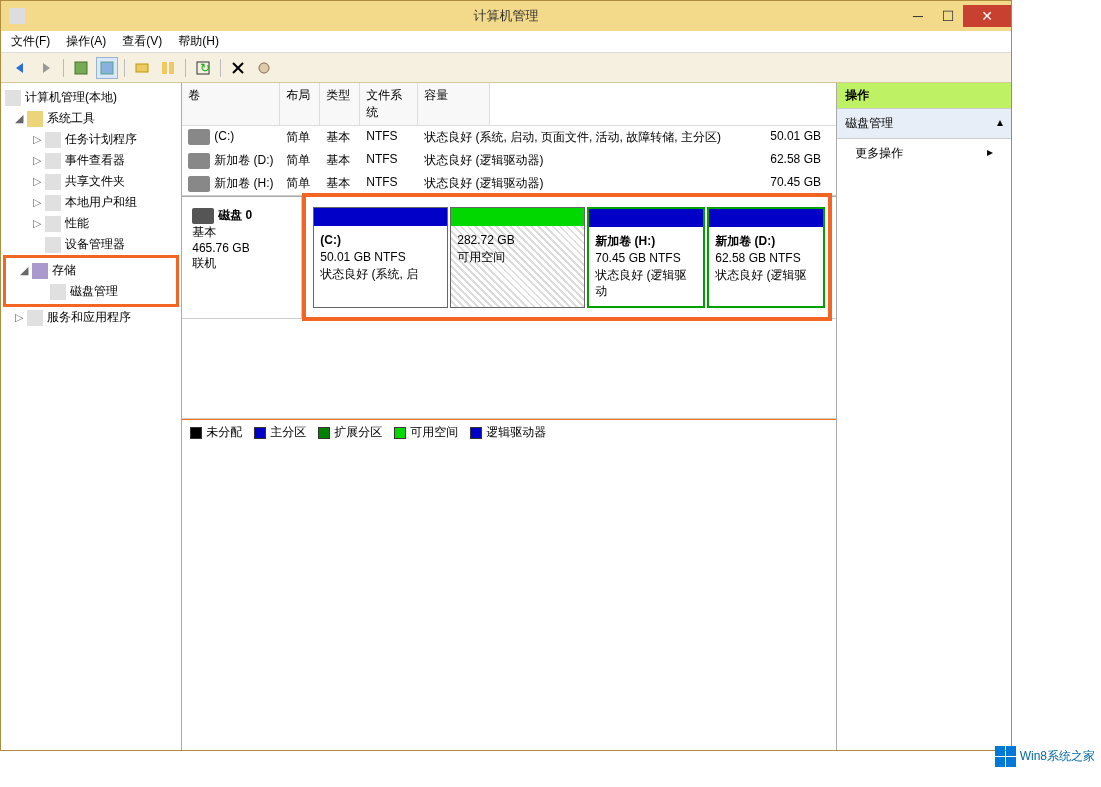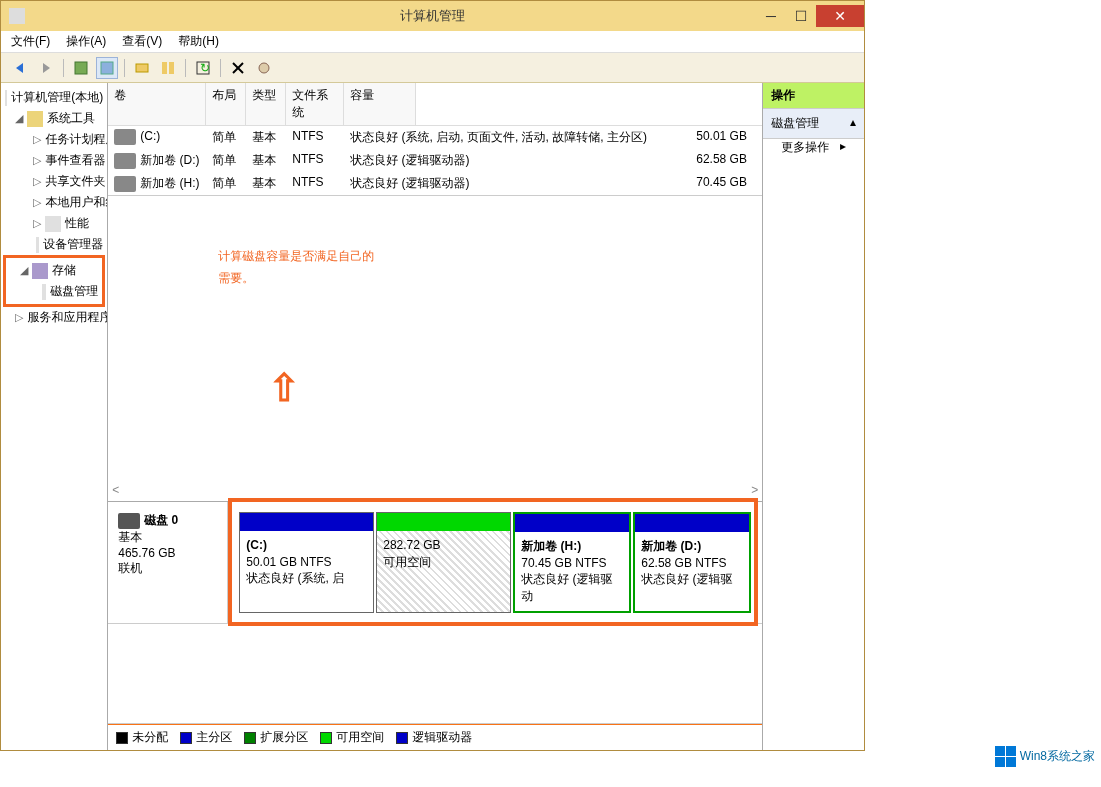--- a/index.html
+++ b/index.html
@@ -1,18 +1,18 @@
 <!DOCTYPE html>
 <html><head>
 <meta charset="utf-8">
 <style>
 * { box-sizing: border-box; margin: 0; padding: 0; font-family: "Microsoft YaHei", "SimSun", Arial, sans-serif; font-size: 12px; }
 body { background: #fff; width: 1101px; height: 787px; position: relative; overflow: hidden; }
 
-.window { width: 865px; height: 751px; border: 1px solid #b08c3f; background: #fff; }
+.window { width: 1012px; height: 751px; border: 1px solid #b08c3f; background: #fff; }
 
 .titlebar { height: 30px; background: #f3d98a; display: flex; align-items: center; position: relative; }
 .titlebar-icon { width: 16px; height: 16px; margin-left: 8px; background: #ddd; }
 .titlebar-title { position: absolute; left: 50%; transform: translateX(-50%); font-size: 13px; color: #333; }
 .titlebar-controls { margin-left: auto; display: flex; }
 .titlebar-btn { width: 30px; height: 22px; display: flex; align-items: center; justify-content: center; font-size: 14px; color: #333; }
 .titlebar-close { background: #c84030; color: #fff; width: 48px; }
 
 .menubar { height: 22px; background: #fff; border-bottom: 1px solid #ddd; display: flex; align-items: center; padding-left: 4px; gap: 4px; }
 .menubar-item { padding: 2px 6px; cursor: default; }
@@ -66,21 +66,21 @@
 .gv-border { border: 2px solid #00a000; }
 .orange-rect { position: absolute; border: 4px solid #f26522; pointer-events: none; }
 
 .legend-row { padding: 4px 8px; display: flex; gap: 12px; border-top: 1px solid #f97316; }
 .legend-item { display: flex; align-items: center; gap: 4px; }
 .legend-swatch { width: 12px; height: 12px; border: 1px solid #333; }
 
 .actions-panel { width: 205px; background: #fff; }
 .actions-head { background: #bef264; border-bottom: 1px solid #ccc; padding: 4px 8px; font-weight: bold; }
 .actions-section { background: #e8eef8; padding: 6px 8px; border-bottom: 1px solid #ccc; display: flex; justify-content: space-between; }
-.actions-item { padding: 0 18px; display: flex; justify-content: space-between; }
+.actions-item { padding: 6px 18px; display: flex; justify-content: space-between; }
 
 .watermark { position: absolute; bottom: 20px; right: 6px; color: #0369a1; font-size: 13px; display: flex; align-items: center; gap: 4px; }
 .watermark-logo { display: grid; grid-template-columns: 10px 10px; grid-template-rows: 10px 10px; gap: 1px; }
 .watermark-logo span { background: #0078d7; }
 
 .disk-icon { width: 22px; height: 16px; background: #888; display: inline-block; margin-right: 4px; border-radius: 2px; vertical-align: middle; }
 </style>
 </head>
 <body>
 
@@ -245,31 +245,20 @@
         <div class="vtable-row">
           <div class="col-vol"><span class="disk-icon"></span><span>新加卷 (H:)</span></div>
           <div class="col-lay">简单</div>
           <div class="col-typ">基本</div>
           <div class="col-fs">NTFS</div>
           <div class="col-sta">状态良好 (逻辑驱动器)</div>
           <div class="col-cap">70.45 GB</div>
         </div>
       </div>
 
-      <div class="annotation-area">
-        <div class="annotation-text">
-          <div>计算磁盘容量是否满足自己的</div>
-          <div>需要。</div>
-        </div>
-        <div class="annotation-arrow">⇧</div>
-        <div class="scroll-indicator">
-            <span>&lt;</span>
-            <span>&gt;</span>
-          </div>
-      </div>
 
       <div class="graphical-area">
         <div class="disk-row" style="position:relative">
           <div class="orange-rect" style="top:-4px;left:120px;right:4px;height:128px"></div>
           <div class="disk-label">
             <div><span class="disk-icon" style="background:#555"></span><span class="disk-label-title">磁盘 0</span></div>
             <div>基本</div>
             <div>465.76 GB</div>
             <div>联机</div>
           </div>

